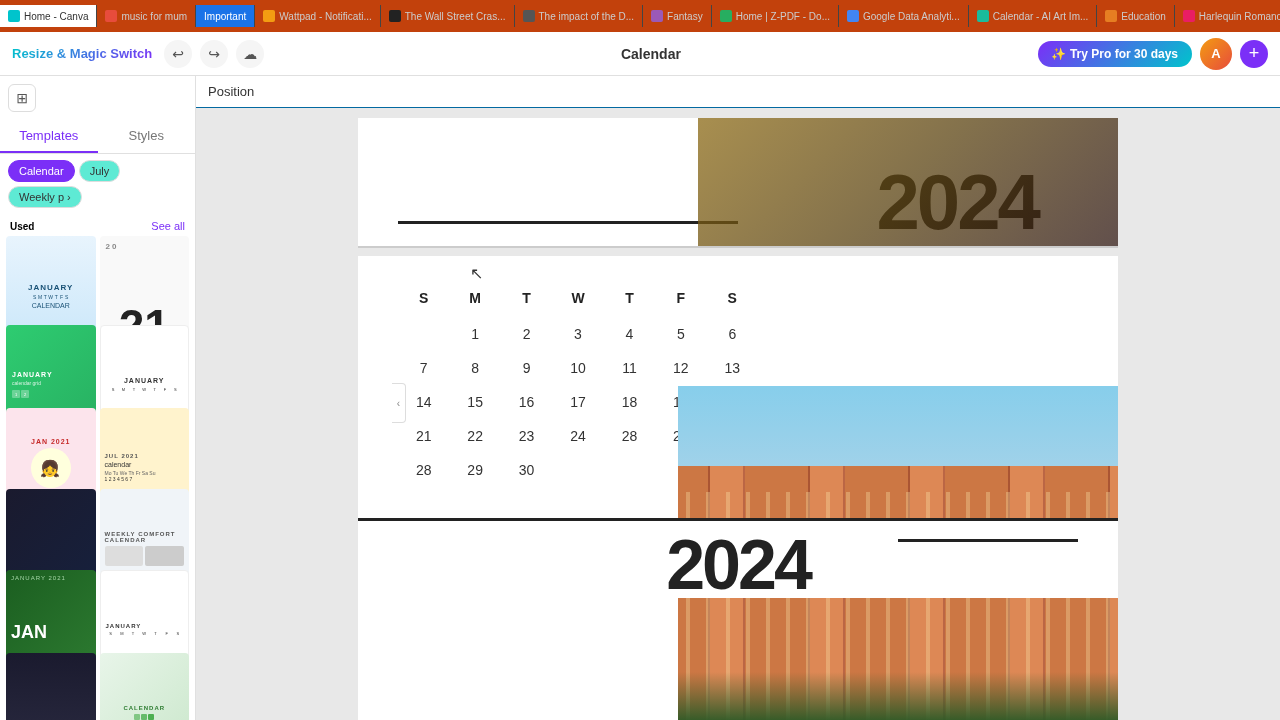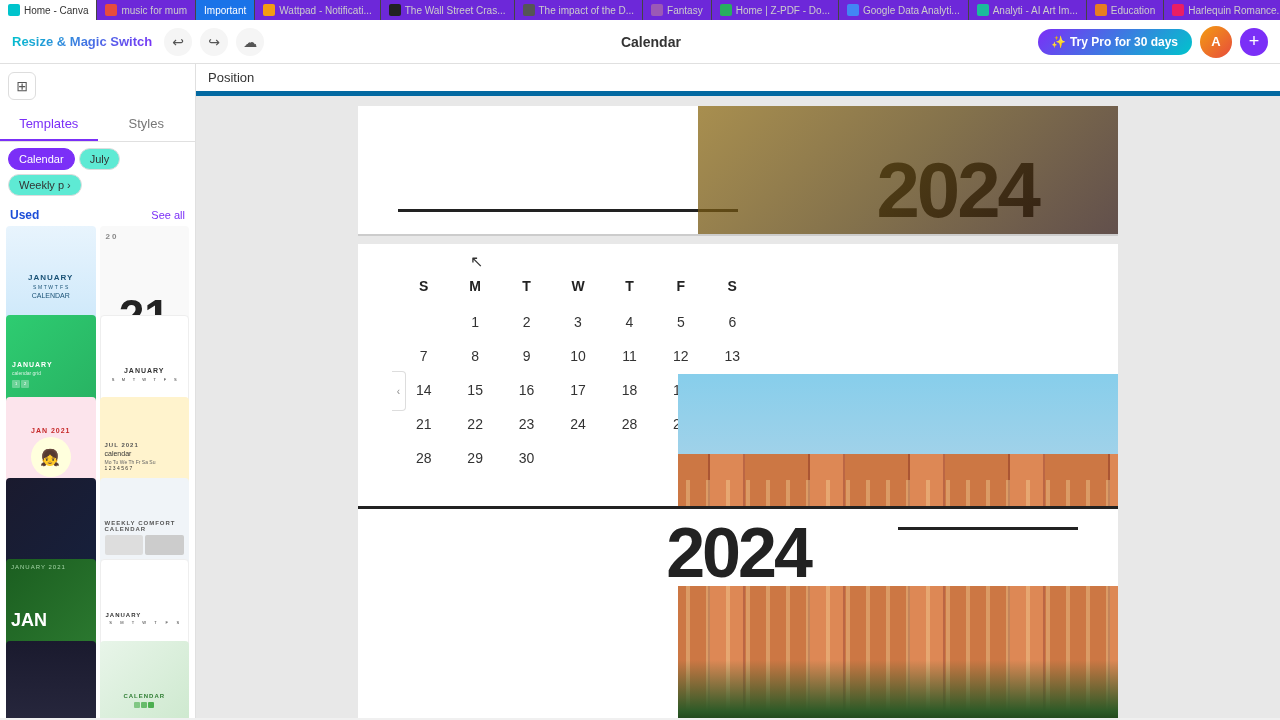--- a/index.html
+++ b/index.html
@@ -1,21 +1,21 @@
 <!DOCTYPE html>
 <html><head>
   <meta charset="utf-8">
   <style>
     * { margin: 0; padding: 0; box-sizing: border-box; }
     body { width: 1280px; height: 720px; overflow: hidden; font-family: Arial, sans-serif; background: #f0f0f0; }
 
     
     .browser-tabs {
-      height: 20px;
-      background: #6d28d9;
+      height: 32px;
+      background: #c2410c;
       display: flex;
       align-items: center;
       overflow: hidden;
     }
     .tab {
       height: 22px;
       padding: 0 8px;
       font-size: 10px;
       color: #ccc;
       display: flex;
@@ -188,23 +188,23 @@
     }
     .chip.has-arrow::after { content: ' ›'; }
 
     .sidebar-section-header {
       display: flex;
       justify-content: space-between;
       align-items: center;
       padding: 6px 10px 4px;
     }
     .sidebar-section-label {
-      font-size: 12px;
+      font-size: 10px;
       font-weight: 600;
-      color: #1d4ed8;
+      color: #000000;
     }
     .sidebar-see-all {
       font-size: 11px;
       color: #7b2ff7;
       cursor: pointer;
     }
 
     .template-grid {
       display: grid;
       grid-template-columns: 1fr 1fr;
@@ -271,21 +271,21 @@
       background: #e8e8e8;
       overflow: hidden;
       position: relative;
       display: flex;
       flex-direction: column;
     }
 
     .position-bar {
       height: 32px;
       background: #fff;
-      border-bottom: 5px solid #0369a1;
+      border-bottom: 1px solid #0369a1;
       display: flex;
       align-items: center;
       padding: 0 12px;
       font-size: 13px;
       color: #333;
       font-weight: 500;
     }
 
     .canvas-scroll {
       flex: 1;
@@ -475,21 +475,21 @@
   <div class="tab">
     <div class="tab-favicon zpdf"></div>
     <span>Home | Z-PDF - Do...</span>
   </div>
   <div class="tab">
     <div class="tab-favicon google"></div>
     <span>Google Data Analyti...</span>
   </div>
   <div class="tab">
     <div class="tab-favicon gen"></div>
-    <span>Analyti - AI Art Im...</span>
+    <span>Calendar - AI Art Im...</span>
   </div>
   <div class="tab">
     <div class="tab-favicon edu"></div>
     <span>Education</span>
   </div>
   <div class="tab">
     <div class="tab-favicon harlequin"></div>
     <span>Harlequin Romance...</span>
   </div>
 

